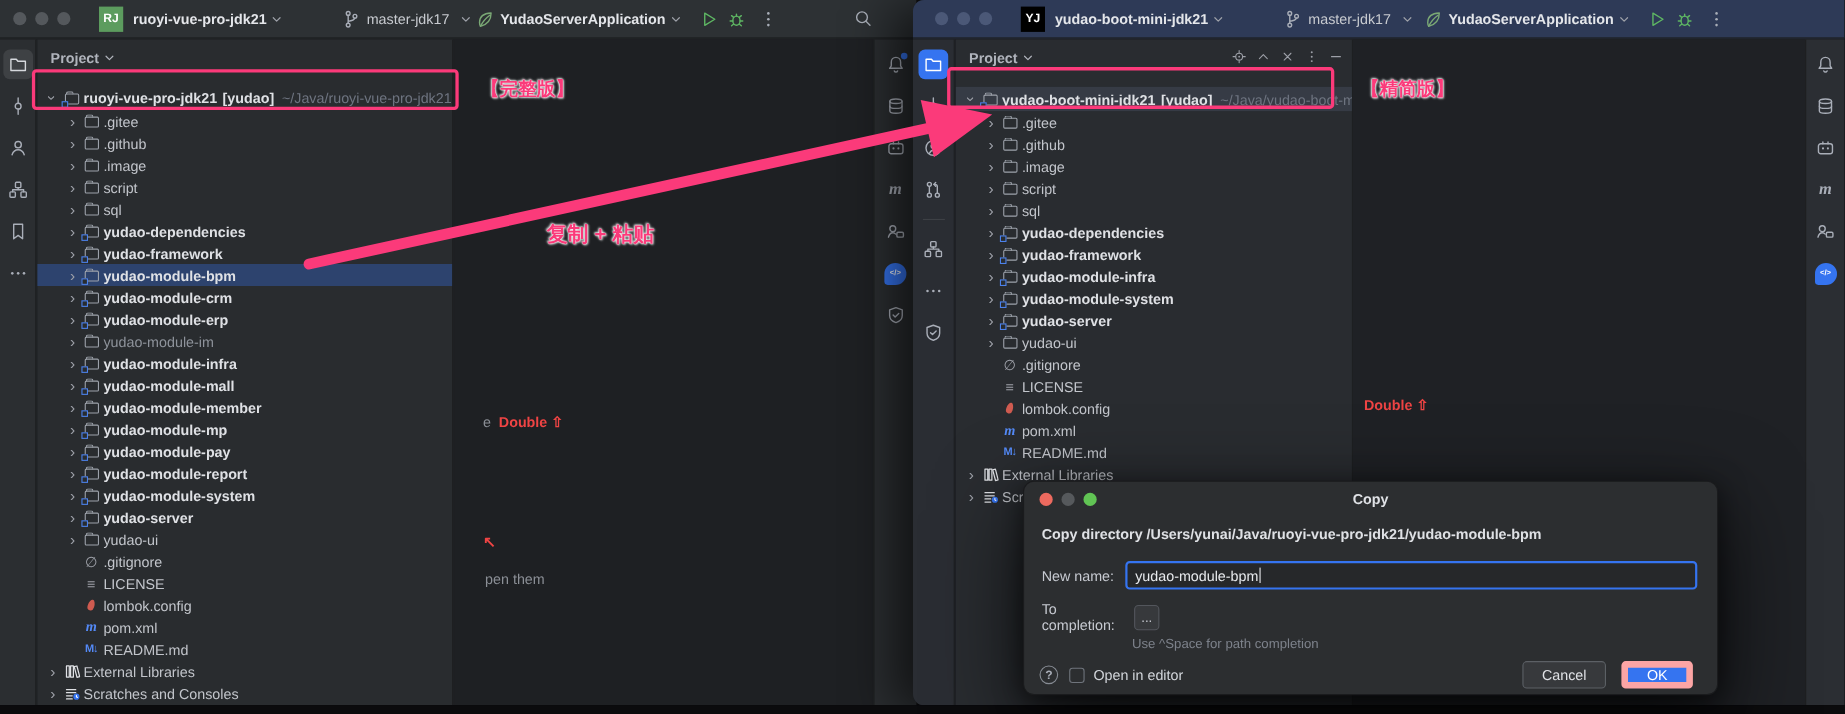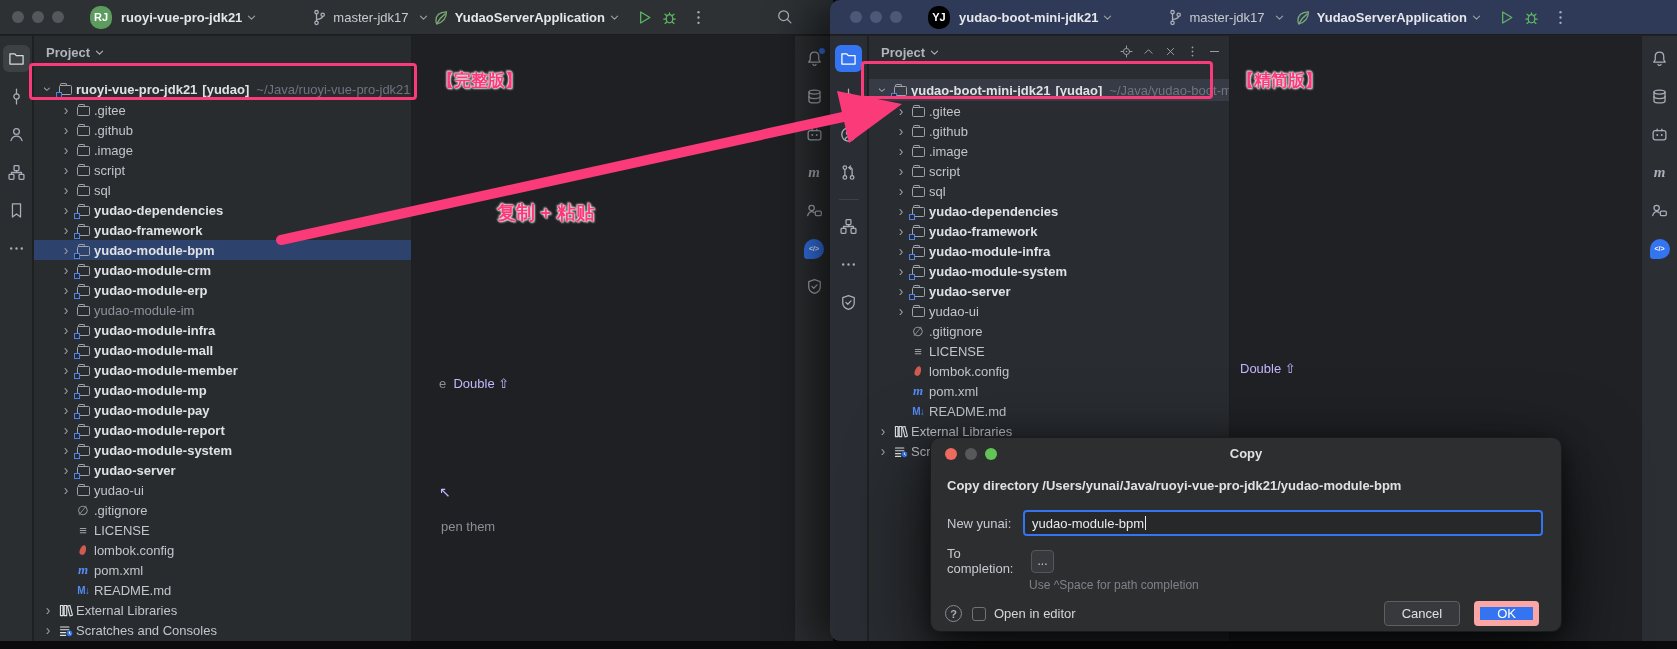--- a/index.html
+++ b/index.html
@@ -13,21 +13,21 @@
   #rightwin { left:830px; width:847px; background:#1f2125; z-index:10; border-radius:10px 0 0 10px; overflow:hidden; box-shadow:-18px 6px 44px rgba(0,0,0,.6); }
 
   
   .titlebar { height:35px; display:flex; align-items:center; position:relative; border-bottom:1px solid #1b1d1f; }
   #leftwin .titlebar { background:#2d3134; padding-left:12px; }
   #rightwin .titlebar { background:#2e3a57; padding-left:20px; }
   .traffic { display:flex; gap:8px; }
   .tl { width:12px; height:12px; border-radius:50%; }
   #leftwin .tl { background:#54585c; }
   #rightwin .tl { background:#4b5877; }
-  .badge { width:22px; height:23px; border-radius:10px; display:flex; align-items:center; justify-content:center; font-weight:bold; font-size:11px; color:#fff; margin-left:26px; }
+  .badge { width:22px; height:23px; border-radius:0; display:flex; align-items:center; justify-content:center; font-weight:bold; font-size:11px; color:#fff; margin-left:26px; }
   .tname { font-weight:bold; color:#e4e6ea; margin-left:9px; }
   .tchev { margin-left:4px; color:#9da0a8; }
   .branchgrp { display:flex; align-items:center; gap:5px; margin-left:54px; color:#c8cbd0; }
   .rungrp { display:flex; align-items:center; margin-left:auto;text-align:right; }
   #leftwin .rungrp { margin-right:126px; }
   #rightwin .rungrp { margin-right:108px; }
   .runname { font-weight:bold; color:#e4e6ea; margin-left:6px; }
   .tbicon { color:#a9aeb8; display:inline-flex; }
   .green { color:#5eb663; }
   #search-btn { position:absolute; left:776px; top:8px; color:#a9aeb8; }
@@ -80,21 +80,21 @@
   .gii { font-size:13px; }
   .lii { font-size:13px; }
   .tmvn { font-style:italic; font-weight:bold; font-size:13px; color:#548af7; font-family:"Liberation Serif",serif; }
   .tmd { font-weight:bold; font-size:10px; color:#548af7; letter-spacing:-1px; }
   .pep { display:inline-block; width:6px; height:10px; background:#cf5b50; border-radius:50% 50% 46% 46%/62% 62% 38% 38%; transform:rotate(18deg); }
   .tsvg svg { width:15px; height:15px; }
 
   
   .hintline { position:absolute; white-space:nowrap; }
   .hgray { color:#8b8f96; }
-  .hblue { color:#c4b5fd; font-weight:normal;text-align:center; }
+  .hblue { color:#ef4444; font-weight:bold;text-align:center; }
 
   
   #dialog { position:absolute; left:930px; top:437px; width:632px; height:195px; background:#2c2e30; border:1px solid #1a1b1d; border-radius:10px; z-index:60; box-shadow:0 26px 80px rgba(0,0,0,.7), 0 6px 24px rgba(0,0,0,.55); }
   .dtitle { position:absolute; top:0; left:0; right:0; height:30px; display:flex; align-items:center; justify-content:center; font-weight:bold; }
   .dtraffic { position:absolute; left:14px; top:10px; display:flex; gap:8px; }
   .dtl { width:12px; height:12px; border-radius:50%; }
   .dmsg { position:absolute; left:16px; top:40px; font-weight:bold; }
   .drow { position:absolute; left:16px; right:18px; display:flex; align-items:center; }
   .dlabel { width:76px; flex:none; color:#c7cad1; }
   #newname-row { top:72px; }
@@ -850,21 +850,21 @@
 
 <div id="dialog">
   <div class="dtraffic">
     <span class="dtl" style="background:#ed6a5f"></span>
     <span class="dtl" style="background:#56595c"></span>
     <span class="dtl" style="background:#61c454"></span>
   </div>
   <div class="dtitle">Copy</div>
   <div class="dmsg">Copy directory /Users/yunai/Java/ruoyi-vue-pro-jdk21/yudao-module-bpm</div>
   <div class="drow" id="newname-row">
-    <span class="dlabel">New yunai:</span>
+    <span class="dlabel">New name:</span>
     <div class="dinput">
         <span>yudao-module-bpm</span>
         <span class="caret"></span>
       </div>
   </div>
   <div class="drow" id="todir-row">
     <span class="dlabel">To completion:</span>
     <div class="dbrowse">...</div>
   </div>
   <div class="dhint">Use ^Space for path completion</div>

